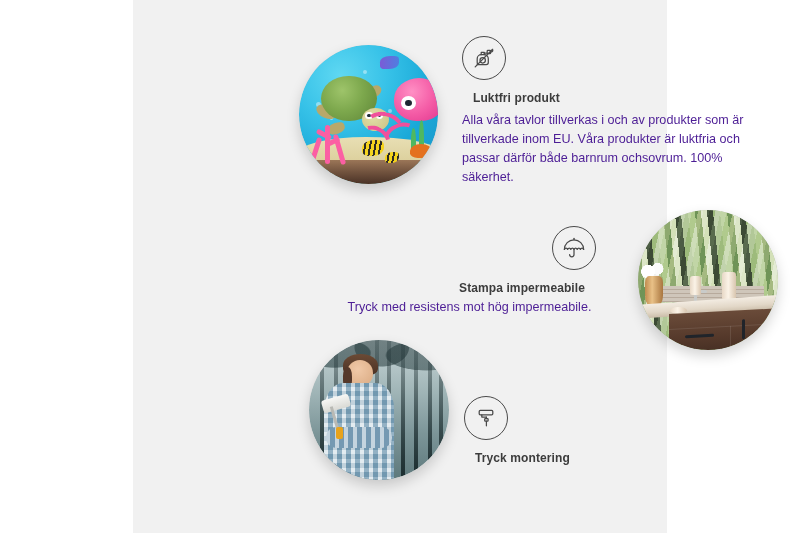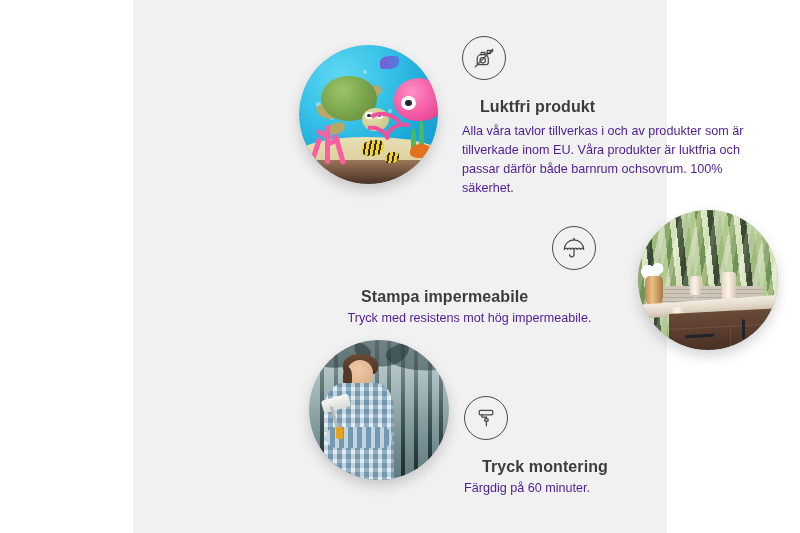--- a/index.html
+++ b/index.html
@@ -220,43 +220,43 @@
   .feature { position: absolute; }
   .icon-wrap { display:block; }
   .icon-circle {
     width: 44px; height: 44px;
     border: 1.4px solid #4a4a4a;
     border-radius: 50%;
     display: flex; align-items: center; justify-content: center;
     box-sizing: border-box;
   }
   .f-title {
-    font-size: 16px;
+    font-size: 12px;
     font-weight: bold;
     color: #3c3c3c;
     letter-spacing: 0.1px;
-    margin: 18px;
+    margin: 11px;
     white-space: nowrap;
   }
   .f-body {
     font-size: 12.6px;
     line-height: 1.52;
     color: #4c1d95;
     margin: 0;
   }
 
   
   #feature-odourless { left: 329px; top: 36px; width: 300px; }
   #feature-odourless .icon-circle { margin-bottom: 9px; }
   #feature-odourless .f-title { margin-bottom: 6px; }
 
   
   #feature-waterproof { left: 210px; top: 226px; width: 253px; text-align: right; }
   #feature-waterproof .icon-circle { margin-left: auto; margin-bottom: 6px; }
-  #feature-waterproof .f-title { text-align: left; margin-bottom: 3px; }
+  #feature-waterproof .f-title { text-align: right; margin-bottom: 3px; }
   #feature-waterproof .f-body { text-align: center; }
 
   
   #feature-assembly { left: 331px; top: 396px; width: 270px; }
   #feature-assembly .icon-circle { margin-bottom: 7px; }
   #feature-assembly .f-title { margin-bottom: 3px; }
 </style>
 </head>
 <body>
 
@@ -389,17 +389,16 @@
       <span class="icon-circle">
         <svg width="28" height="28" viewBox="0 0 28 28" fill="none" stroke="#4a4a4a" stroke-width="1.25" stroke-linecap="round" stroke-linejoin="round">
           <rect x="7.2" y="6.3" width="13.6" height="4.6" rx="1.1"></rect>
           <path d="M9.8 10.9v2.2h4.6"></path>
           <path d="M14.4 13.1v1.5"></path>
           <rect x="12.7" y="14.6" width="3.4" height="2.6" rx="0.6"></rect>
           <path d="M14.4 17.2v4.6"></path>
         </svg>
       </span>
       <p class="f-title">Tryck montering</p>
-      <p class="f-body">Färgdig på 60 minuter.</p>
     </div>
 
   </div>
 </div>
 
 </body></html>

